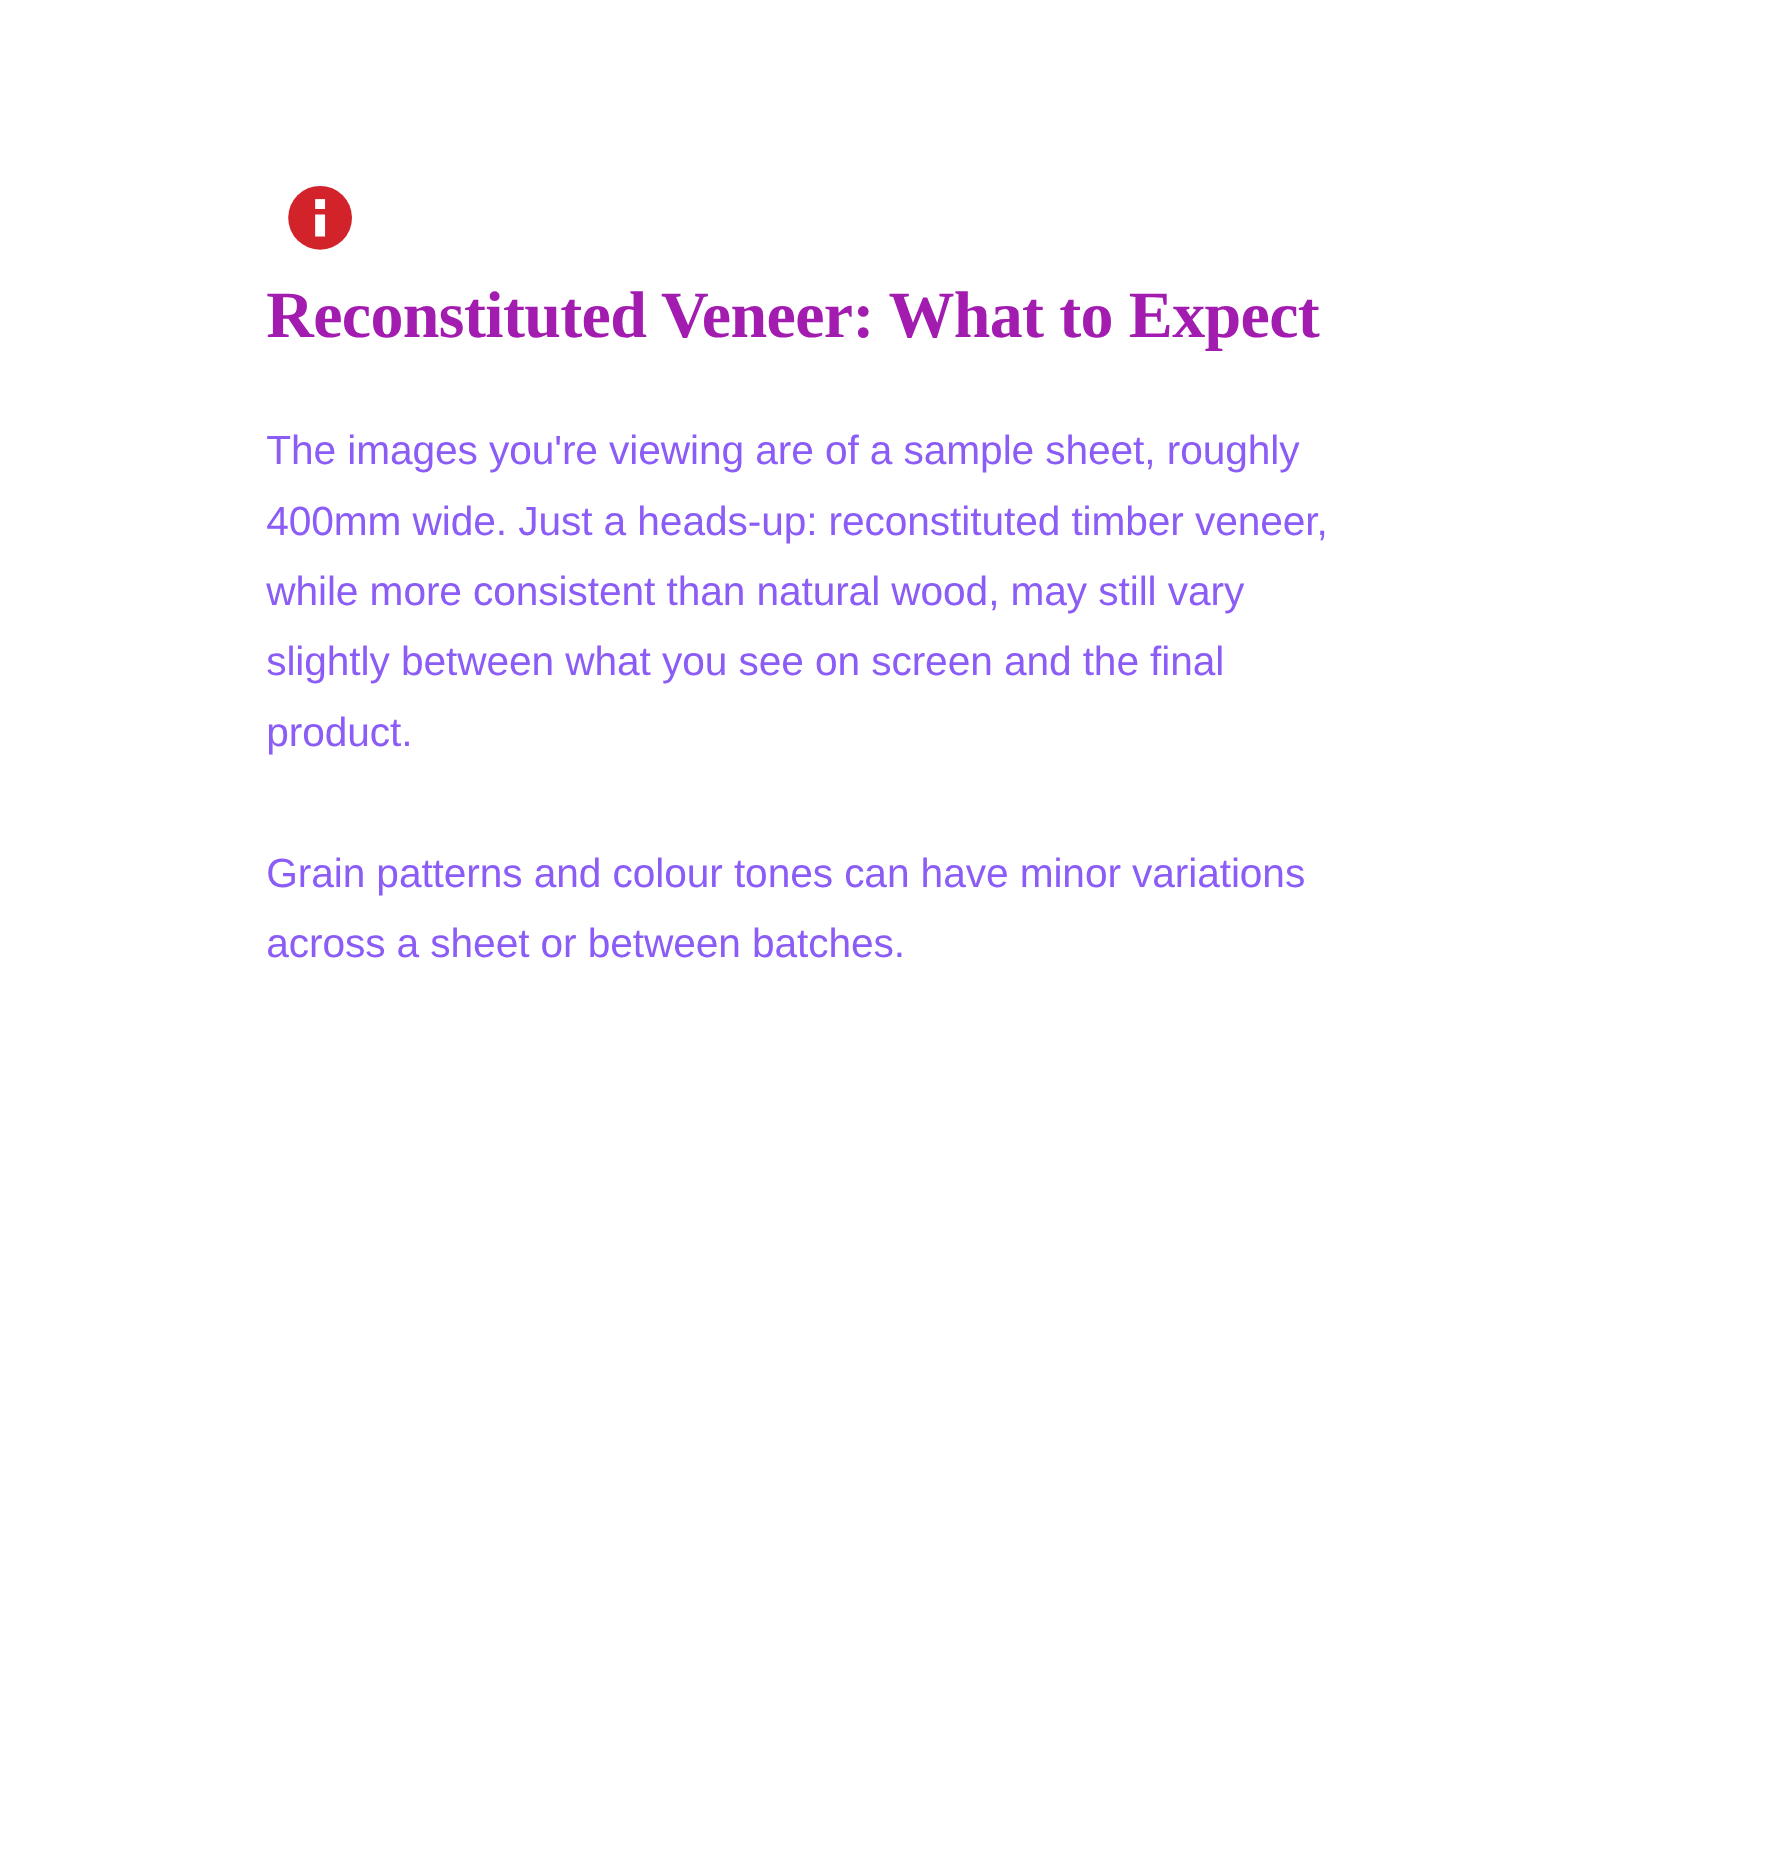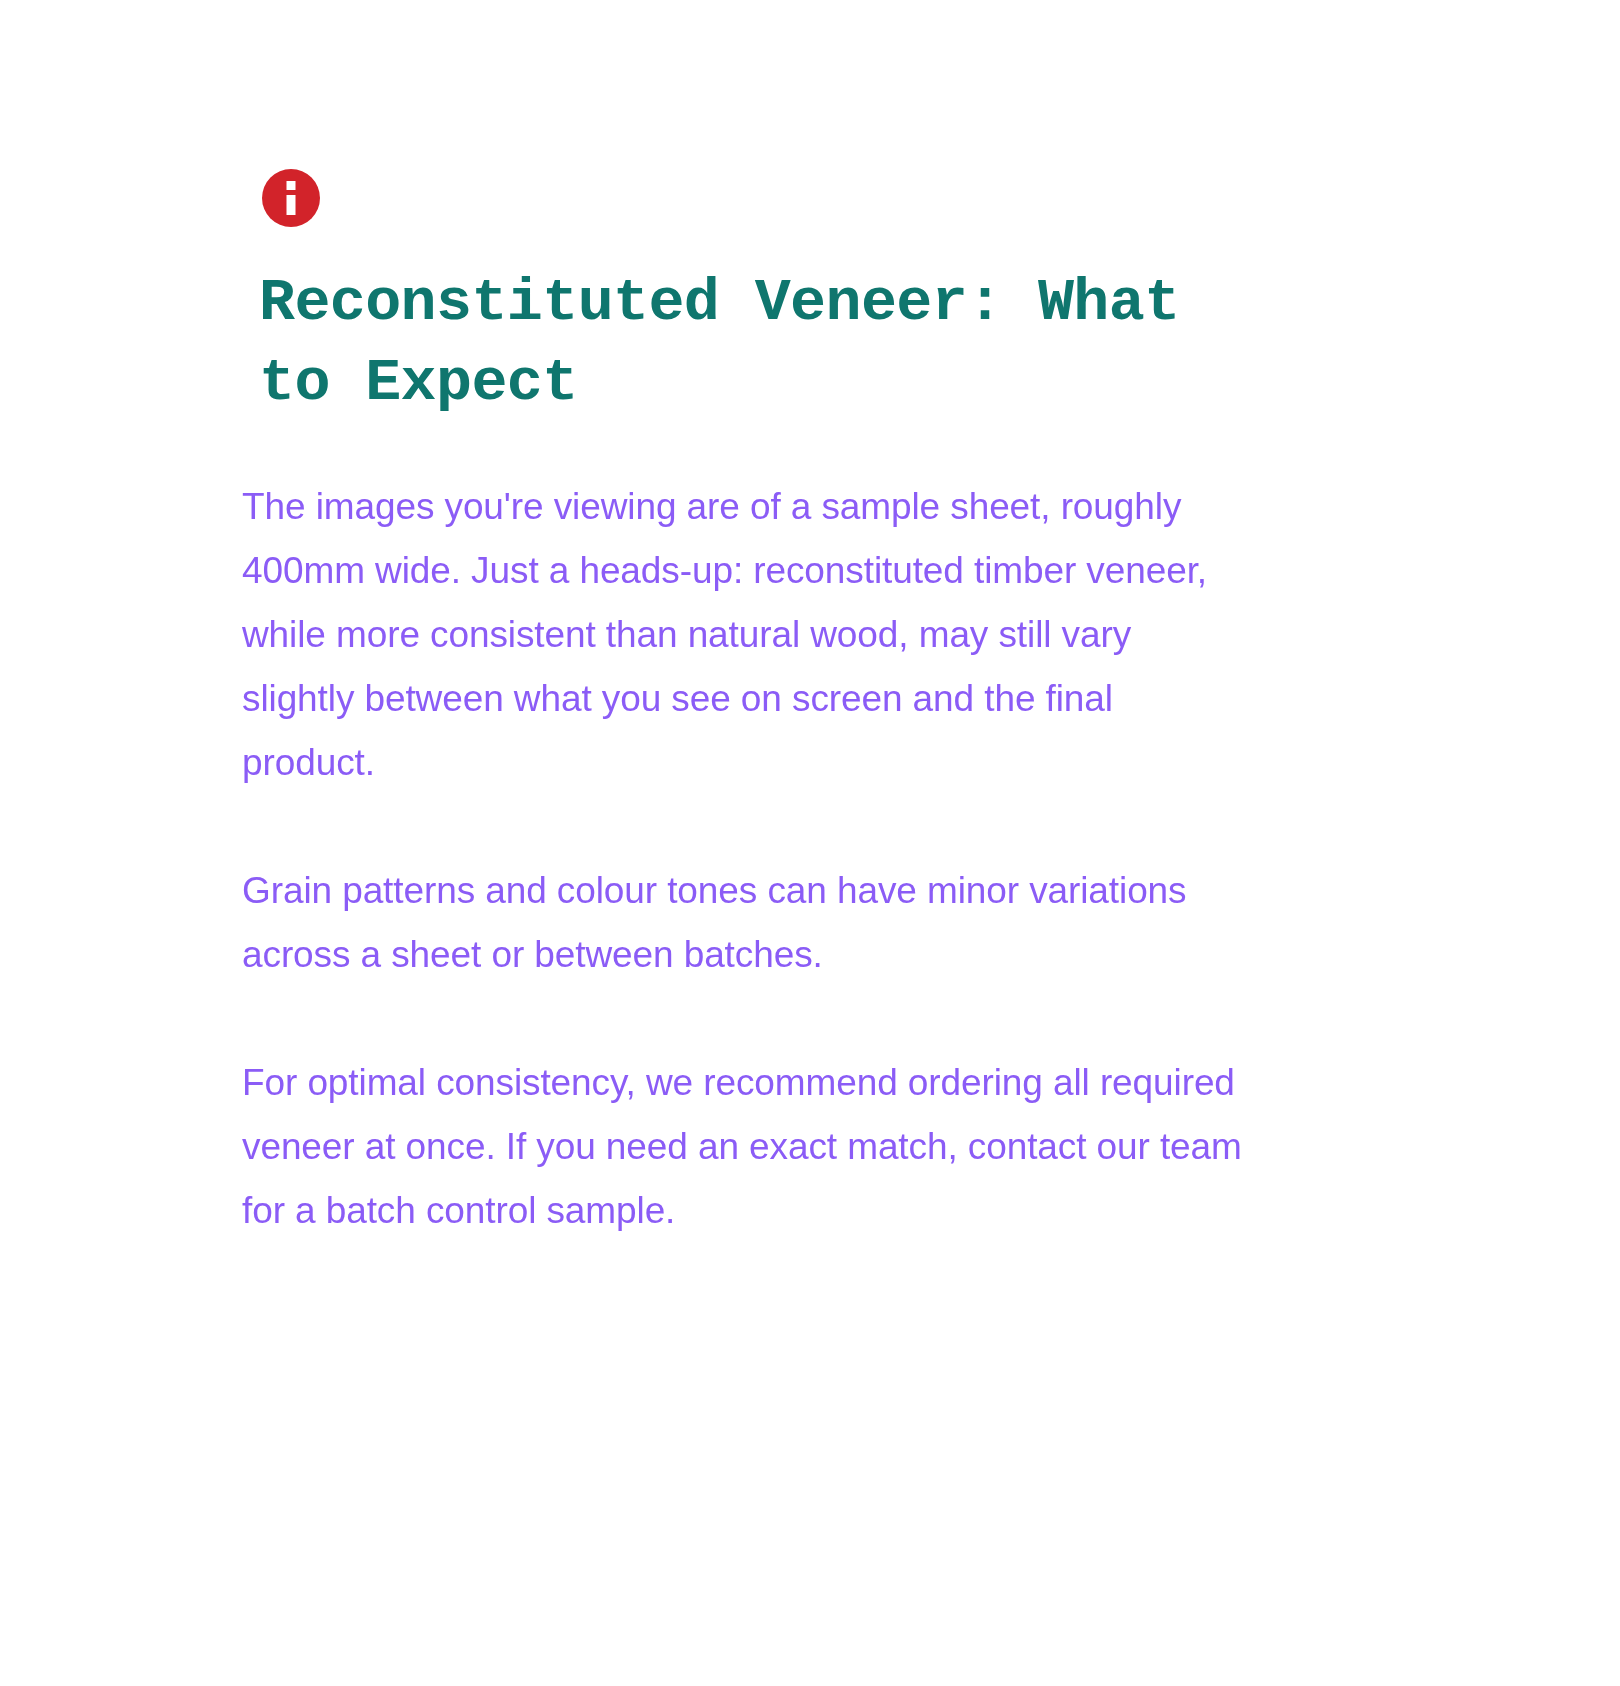--- a/index.html
+++ b/index.html
@@ -59,24 +59,24 @@
     left: 50%;
     top: 26px;
     transform: translateX(-50%);
     width: 9px;
     height: 20px;
     background: #ffffff;
   }
 
   
   .info-heading {
-    margin: 17px;
+    margin: 0;
     padding: 0;
-    color: #0f766e;
-    font-family: Liberation Mono, monospace;
+    color: #a21caf;
+    font-family: Liberation Serif, serif;
     font-weight: 700;
     font-size: 60px;
     line-height: 80px;
     letter-spacing: -0.6px;
     max-width: 1000px;
   }
 
   
   .info-body {
     margin: 0;
@@ -108,17 +108,16 @@
         <span class="dot"></span>
         <span class="stem"></span>
       </span>
     </div>
 
     <h1 class="info-heading">Reconstituted Veneer: What to Expect</h1>
 
     <div class="info-body">
       <p>The images you're viewing are of a sample sheet, roughly 400mm wide. Just a heads-up: reconstituted timber veneer, while more consistent than natural wood, may still vary slightly between what you see on screen and the final product.</p>
       <p>Grain patterns and colour tones can have minor variations across a sheet or between batches.</p>
-      <p>For optimal consistency, we recommend ordering all required veneer at once. If you need an exact match, contact our team for a batch control sample.</p>
     </div>
 
   </section>
 </div>
 
 </body></html>

